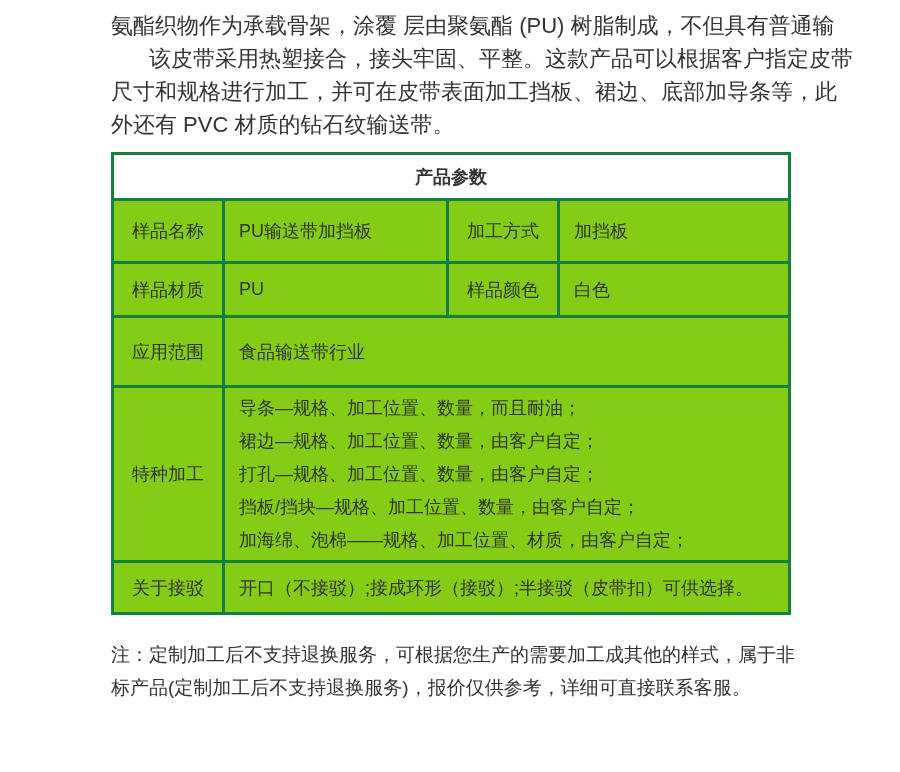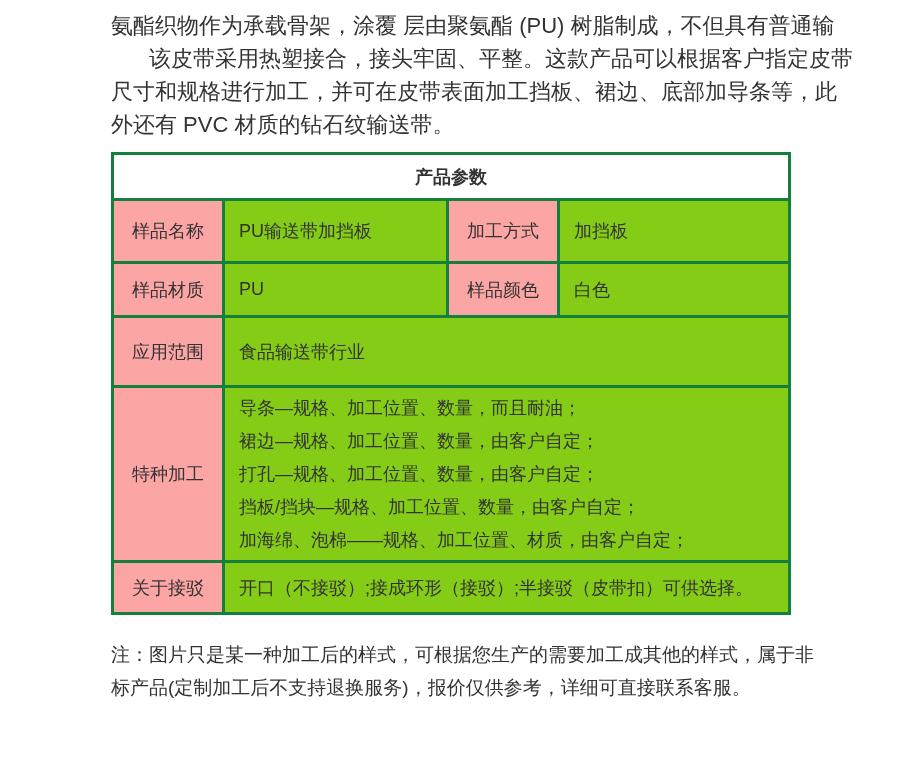--- a/index.html
+++ b/index.html
@@ -32,21 +32,21 @@
     font-size: 18px;
     vertical-align: middle;
   }
   td.title-cell {
     text-align: center;
     font-weight: bold;
     font-size: 21px;
     height: 46px;
   }
   td.label {
-    background: #fca5a5;
+    background: #84cc16;
     text-align: center;
   }
   td.value {
     padding-left: 14px;
     background: #84cc16;
   }
   tr.r1 td { height: 63px; }
   tr.r2 td { height: 54px; }
   tr.r3 td { height: 70px; }
   tr.r4 td { height: 175px; }
@@ -111,17 +111,17 @@
         </td>
       </tr>
       <tr class="r5">
         <td class="label">关于接驳</td>
         <td class="value" colspan="3">开口（不接驳）;接成环形（接驳）;半接驳（皮带扣）可供选择。</td>
       </tr>
     </tbody>
   </table>
 
   <div class="note">
-    <div class="line">注：图片只是某一种加工后的样式，可根据您生产的需要加工成其他的样式，属于非</div>
+    <div class="line">注：定制加工后不支持退换服务，可根据您生产的需要加工成其他的样式，属于非</div>
     <div class="line">标产品(定制加工后不支持退换服务)，报价仅供参考，详细可直接联系客服。</div>
   </div>
 
 </div>
 
 </body></html>

